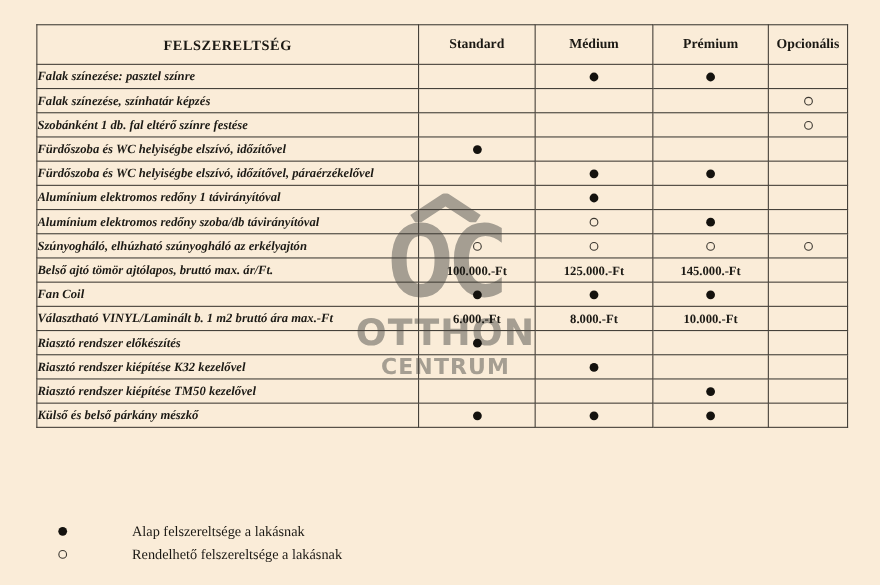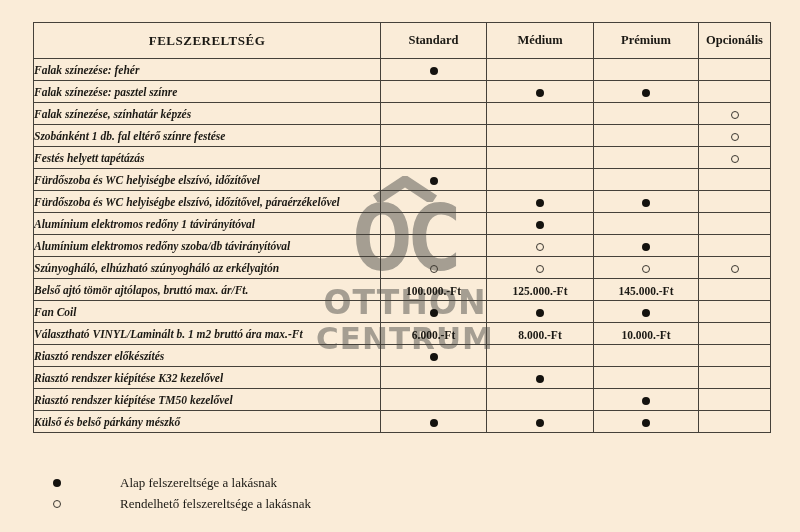--- a/index.html
+++ b/index.html
@@ -32,21 +32,21 @@
   }
   .wm-chevron { display: block; margin: 0 auto -6px auto; }
   .wm-oc {
     font-size: 90px;
     letter-spacing: -4px;
     transform: scaleX(0.78);
     transform-origin: center;
     line-height: 0.95;
   }
   .wm-line1 { font-size: 33px; letter-spacing: 1px; margin-top: 4px; }
-  .wm-line2 { font-size: 31px; letter-spacing: 1px; margin-top: 4px; }
+  .wm-line2 { font-size: 20px; letter-spacing: 1px; margin-top: 4px; }
 
   
   .table-wrap {
     position: absolute;
     left: 33px;
     top: 22px;
     z-index: 2;
   }
   table.equip {
     border-collapse: collapse;
@@ -139,49 +139,35 @@
       <tr>
         <th class="feature-h">FELSZERELTSÉG</th>
       <th class="tier-h">Standard</th>
           <th class="tier-h">Médium</th>
           <th class="tier-h">Prémium</th>
           <th class="tier-h">Opcionális</th>
         </tr>
     </thead>
     <tbody>
         <tr>
-          <td class="label-cell">Falak színezése: fehér</td>
-          <td class="tier-cell"><span class="dot filled"></span></td>
-          <td class="tier-cell"></td>
-          <td class="tier-cell"></td>
-          <td class="tier-cell"></td>
-        </tr>
-        <tr>
           <td class="label-cell">Falak színezése: pasztel színre</td>
           <td class="tier-cell"></td>
           <td class="tier-cell"><span class="dot filled"></span></td>
           <td class="tier-cell"><span class="dot filled"></span></td>
           <td class="tier-cell"></td>
         </tr>
         <tr>
           <td class="label-cell">Falak színezése, színhatár képzés</td>
           <td class="tier-cell"></td>
           <td class="tier-cell"></td>
           <td class="tier-cell"></td>
           <td class="tier-cell"><span class="dot hollow"></span></td>
         </tr>
         <tr>
           <td class="label-cell">Szobánként 1 db. fal eltérő színre festése</td>
-          <td class="tier-cell"></td>
-          <td class="tier-cell"></td>
-          <td class="tier-cell"></td>
-          <td class="tier-cell"><span class="dot hollow"></span></td>
-        </tr>
-        <tr>
-          <td class="label-cell">Festés helyett tapétázás</td>
           <td class="tier-cell"></td>
           <td class="tier-cell"></td>
           <td class="tier-cell"></td>
           <td class="tier-cell"><span class="dot hollow"></span></td>
         </tr>
         <tr>
           <td class="label-cell">Fürdőszoba és WC helyiségbe elszívó, időzítővel</td>
           <td class="tier-cell"><span class="dot filled"></span></td>
           <td class="tier-cell"></td>
           <td class="tier-cell"></td>

